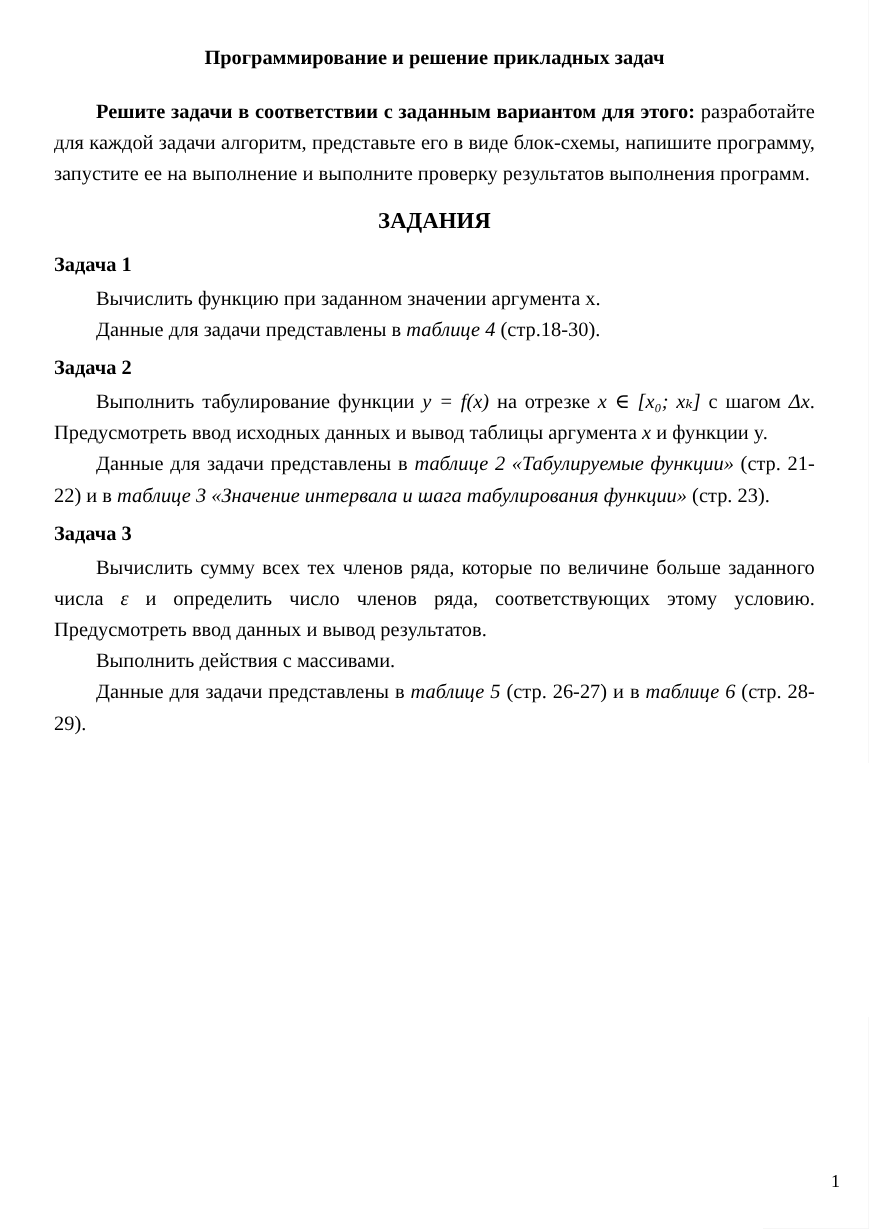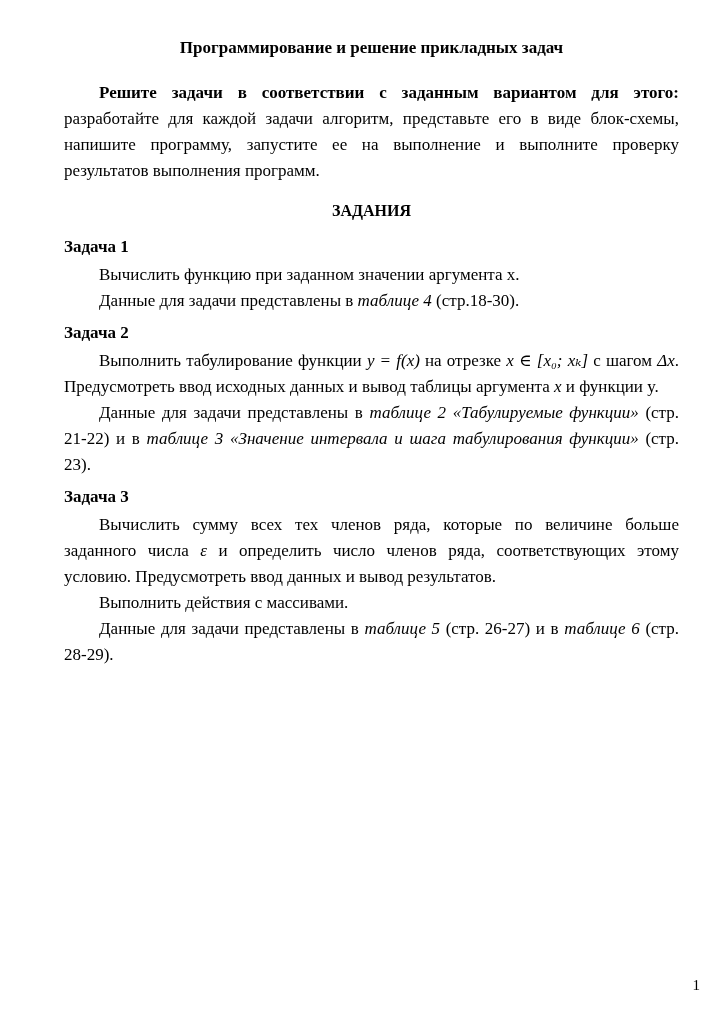--- a/index.html
+++ b/index.html
@@ -12,41 +12,41 @@
     width: 724px;
     height: 1024px;
     margin: 0 auto;
     background: #ffffff;
     font-family: "Liberation Serif", "DejaVu Serif", serif;
     color: #000000;
     box-sizing: border-box;
     overflow: hidden;
   }
   .content {
-    padding: 36px 45px 0 64px;
+    padding: 36px 45px 0 45px;
   }
   .title {
     font-size: 17px;
     font-weight: bold;
     text-align: center;
     margin: 0 0 20px 0;
     line-height: 24px;
   }
   p.body {
     font-size: 17px;
     line-height: 26px;
     text-align: justify;
     text-indent: 35px;
     margin: 0;
   }
   p.intro {
     margin-bottom: 12px;
   }
   .section {
-    font-size: 16px;
+    font-size: 19px;
     font-weight: bold;
     text-align: center;
     margin: 14px 0 10px 0;
     line-height: 26px;
   }
   .task {
     font-size: 17px;
     font-weight: bold;
     margin: 6px 0 2px 0;
     line-height: 26px;

